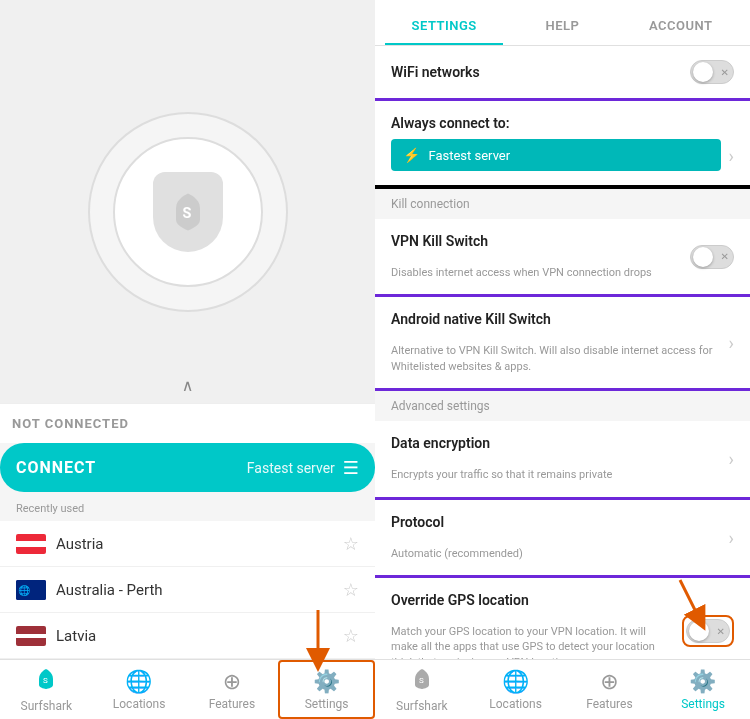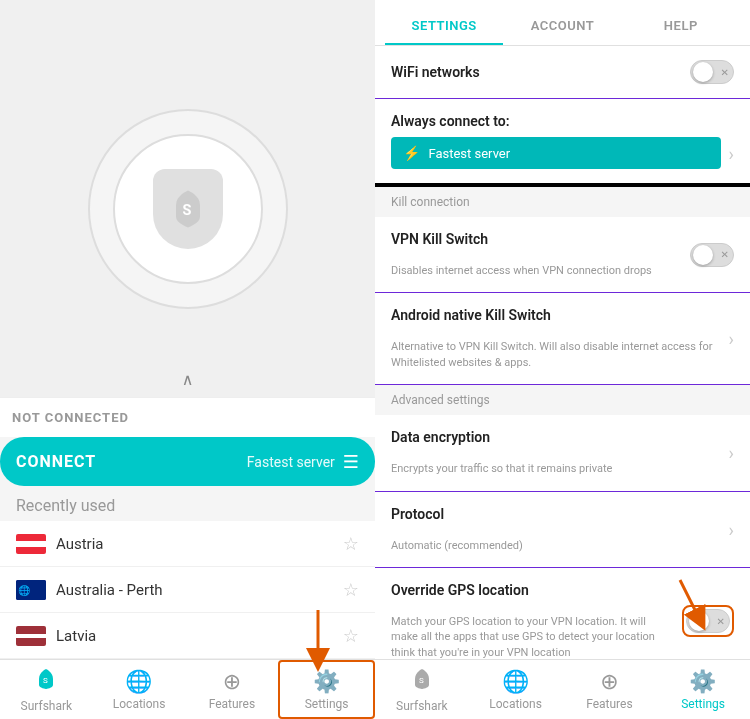--- a/index.html
+++ b/index.html
@@ -116,21 +116,21 @@
       gap: 8px;
     }
 
     .hamburger-icon {
       color: #fff;
       font-size: 18px;
     }
 
     .recently-used-label {
       padding: 10px 16px 6px;
-      font-size: 16px;
+      font-size: 11px;
       color: #999;
     }
 
     .location-item {
       display: flex;
       align-items: center;
       padding: 12px 16px;
       background: #fff;
       border-bottom: 1px solid #f0f0f0;
       gap: 10px;
@@ -242,21 +242,21 @@
 
     .settings-content {
       flex: 1;
       overflow-y: auto;
     }
 
     .setting-row {
       display: flex;
       align-items: center;
       padding: 14px 16px;
-      border-bottom: 1px solid #6d28d9;
+      border-bottom: 3px solid #6d28d9;
       gap: 10px;
     }
 
     .setting-row-text {
       flex: 1;
     }
 
     .setting-title {
       font-size: 14px;
       font-weight: 600;
@@ -439,24 +439,24 @@
   </div>
 </div>
 
 <div class="right-panel">
 
   <div class="tab-bar">
     <div class="tab active">
       <span>SETTINGS</span>
     </div>
     <div class="tab">
+      <span>HELP</span>
+    </div>
+    <div class="tab">
       <span>ACCOUNT</span>
-    </div>
-    <div class="tab">
-      <span>HELP</span>
     </div>
   </div>
 
   <div class="settings-content">
 
     <div class="setting-row">
       <div class="setting-row-text">
         <div class="setting-title">WiFi networks</div>
       </div>
       <div class="toggle">

